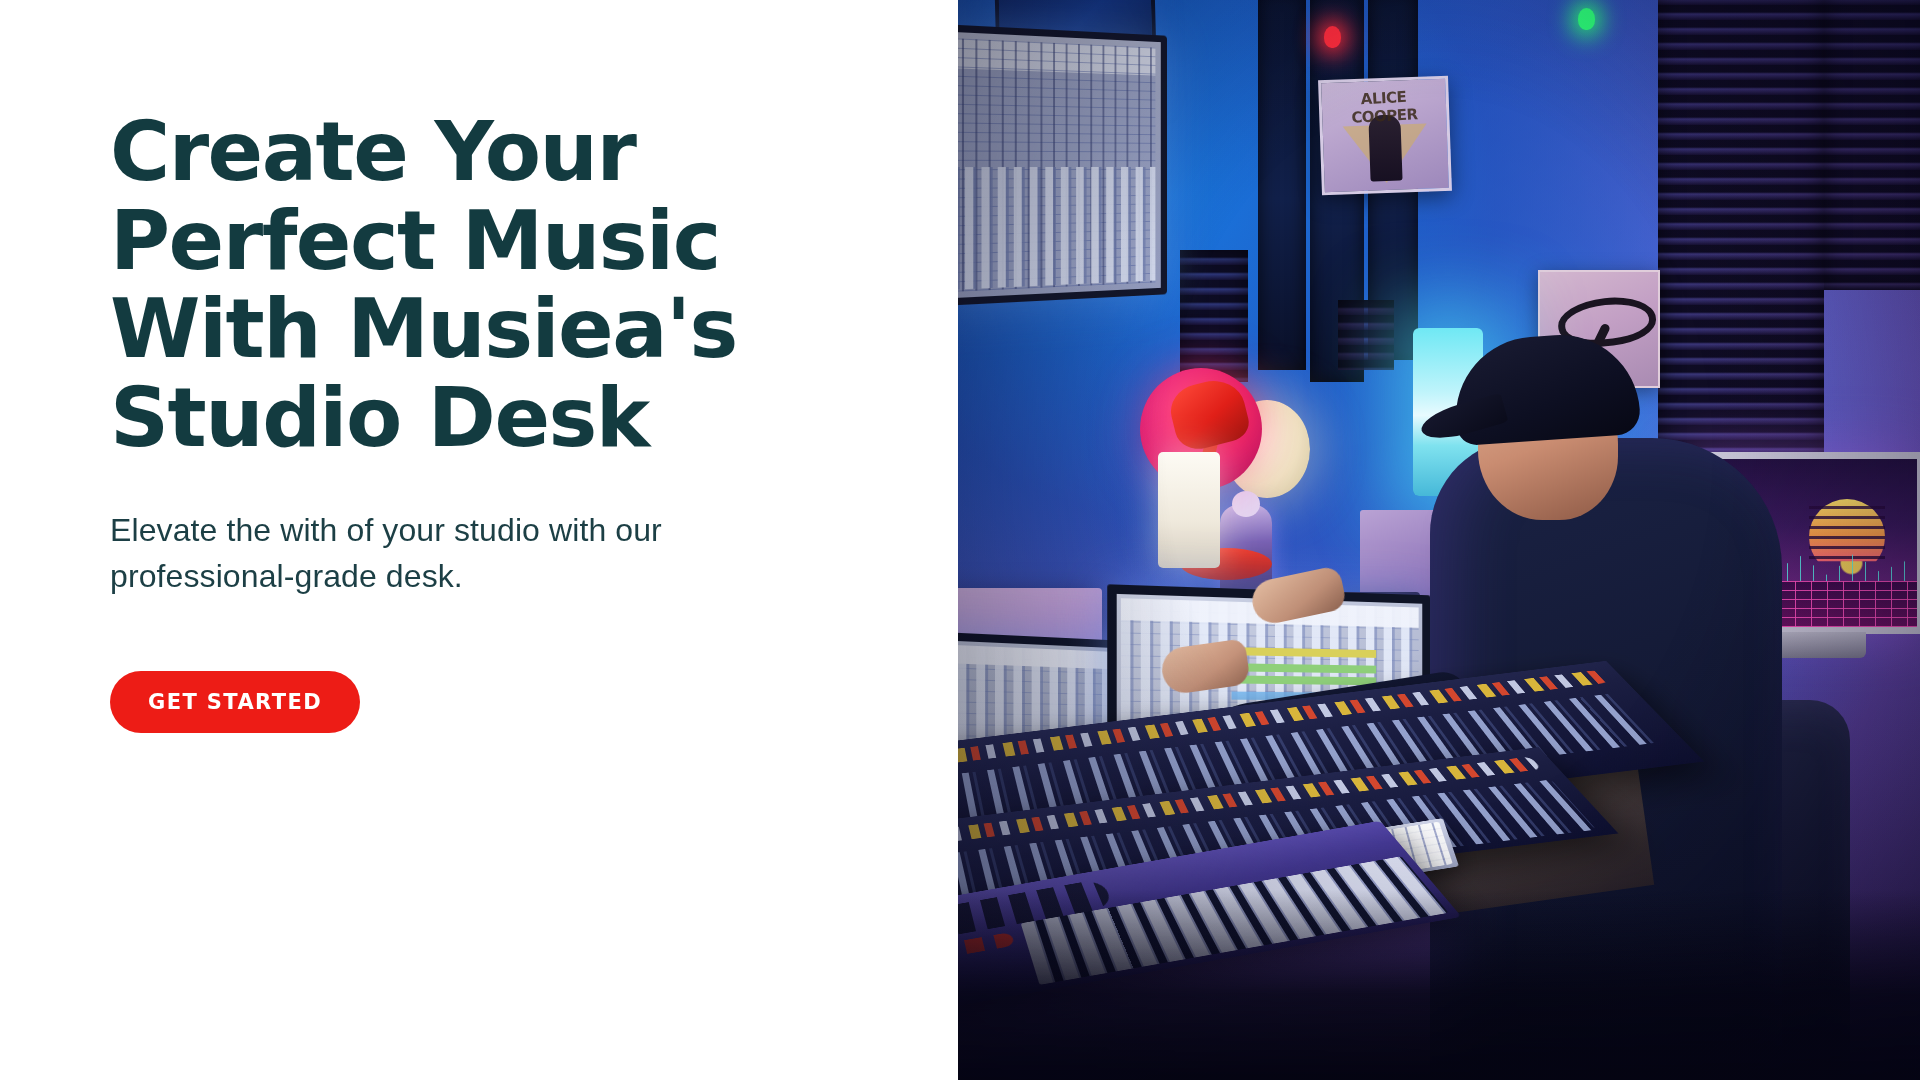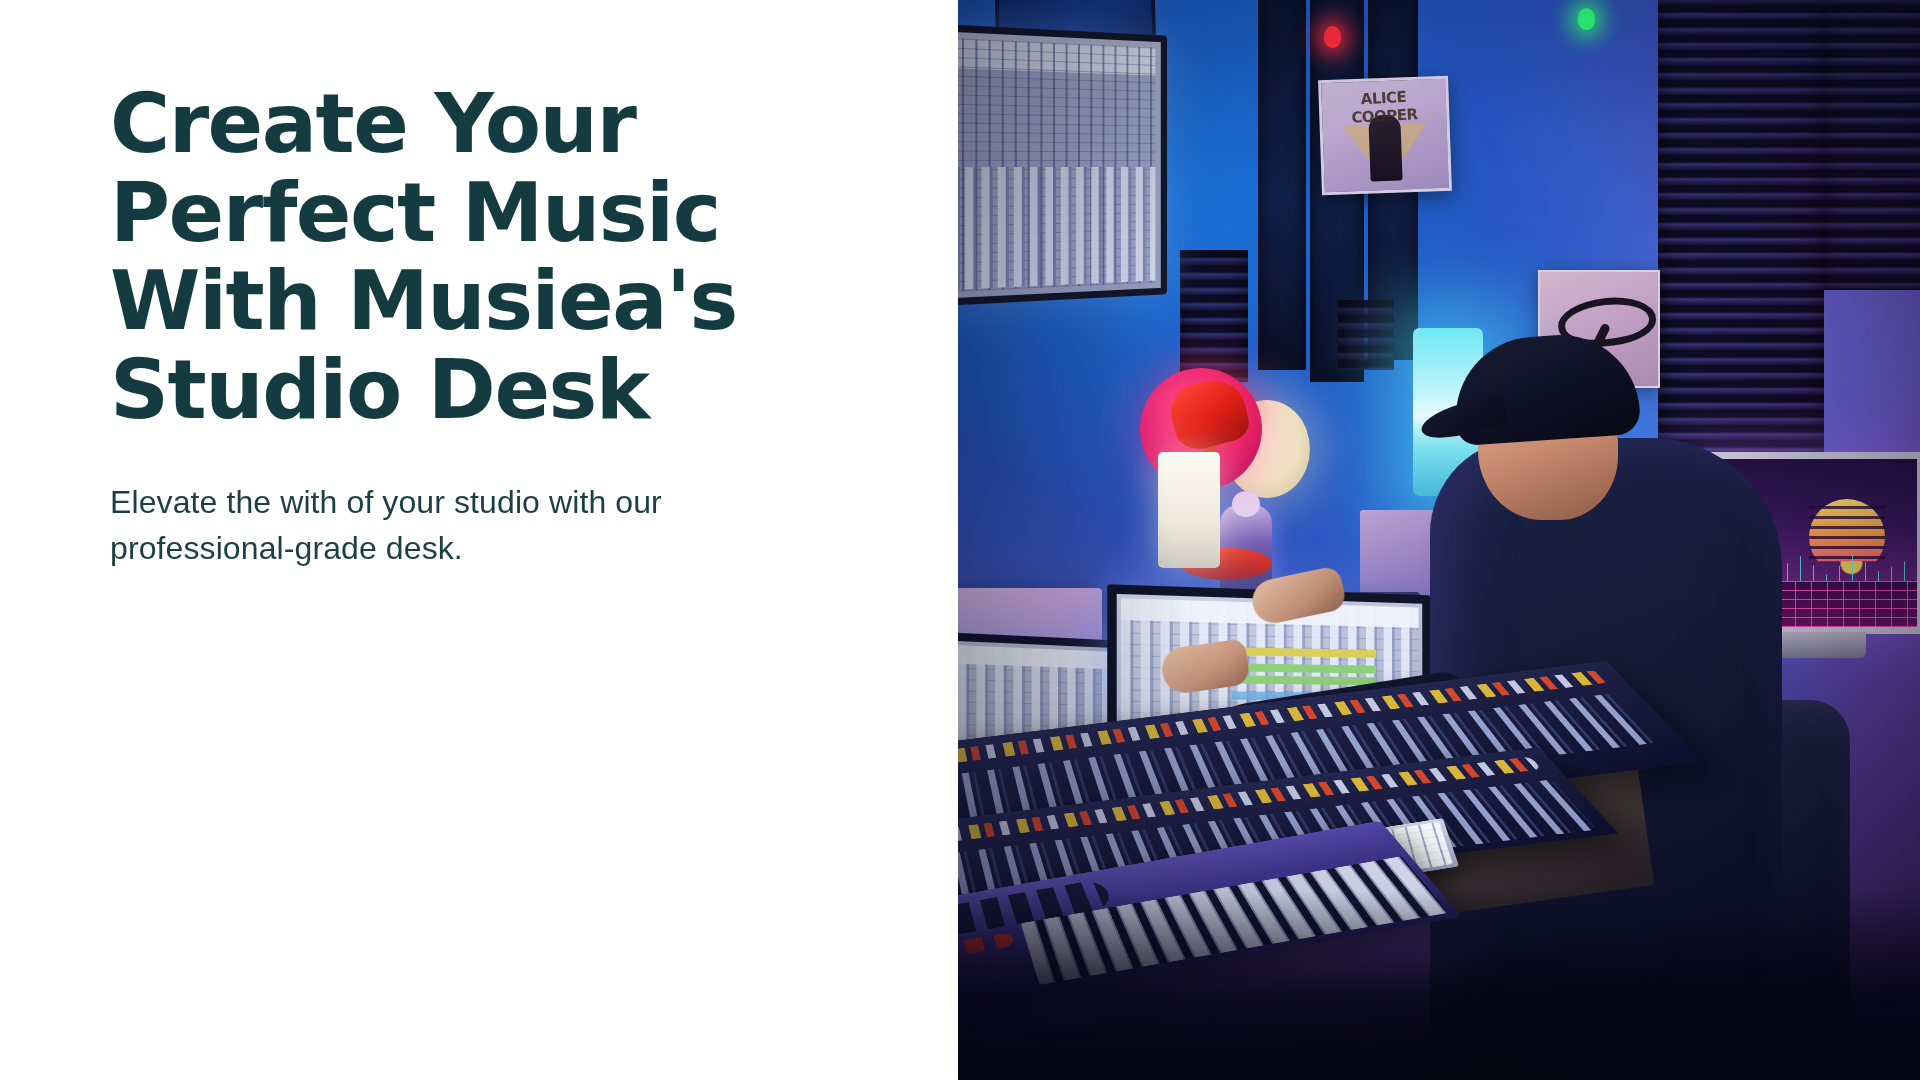--- a/index.html
+++ b/index.html
@@ -27,21 +27,21 @@
     height: 1080px;
     background: #ffffff;
     padding: 0 0 0 110px;
     display: flex;
     flex-direction: column;
     justify-content: flex-start;
     position: relative;
   }
 
   .headline {
-    margin-top: 80px;
+    margin-top: 108px;
     max-width: 700px;
     color: #133B40;
     font-family: "DejaVu Sans", sans-serif;
     font-size: 82px;
     font-weight: 700;
     line-height: 1.08;
     letter-spacing: -1.5px;
   }
 
   .subhead {
@@ -669,20 +669,21 @@
 <body>
 
 <div class="hero">
 
   <div class="hero-copy">
 
     <h1 class="headline">Create Your Perfect Music With Musiea's Studio Desk</h1>
 
     <p class="subhead">Elevate the with of your studio with our professional-grade desk.</p>
 
+    <button class="cta-button">GET STARTED</button>
   </div>
 
   <div class="hero-photo">
     <div class="photo-scene">
 
       <div class="wall"></div>
 
       <div class="drape" style="left:300px; top:-10px; width:48px; height:380px;"></div>
       <div class="drape" style="left:352px; top:-10px; width:54px; height:392px;"></div>
       <div class="drape" style="left:410px; top:-10px; width:50px; height:370px;"></div>

